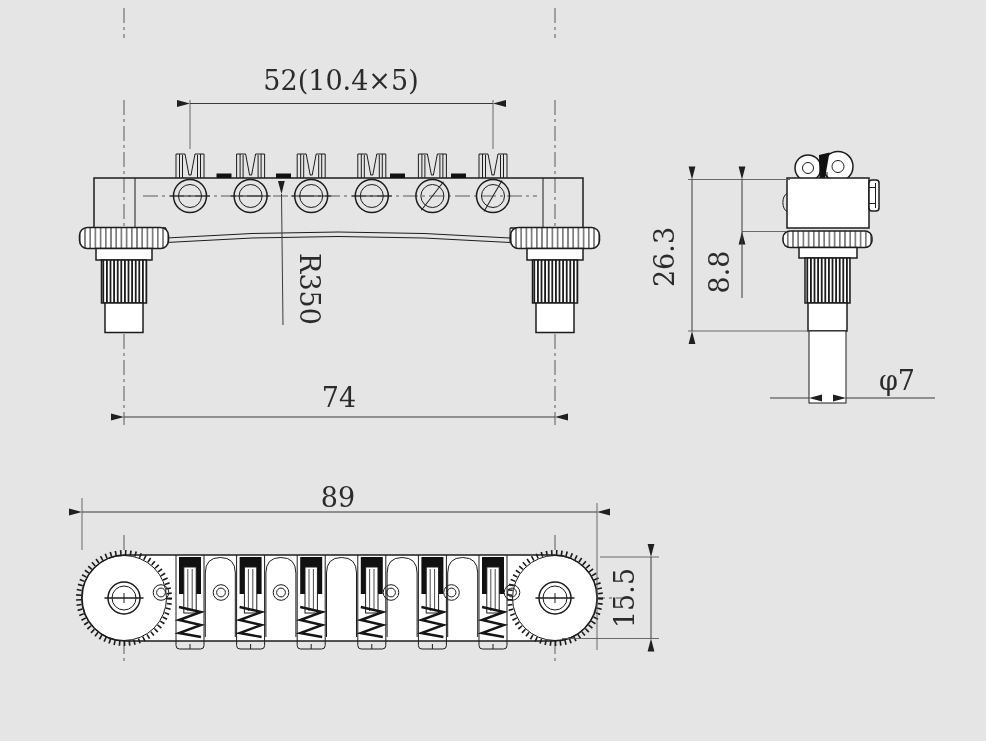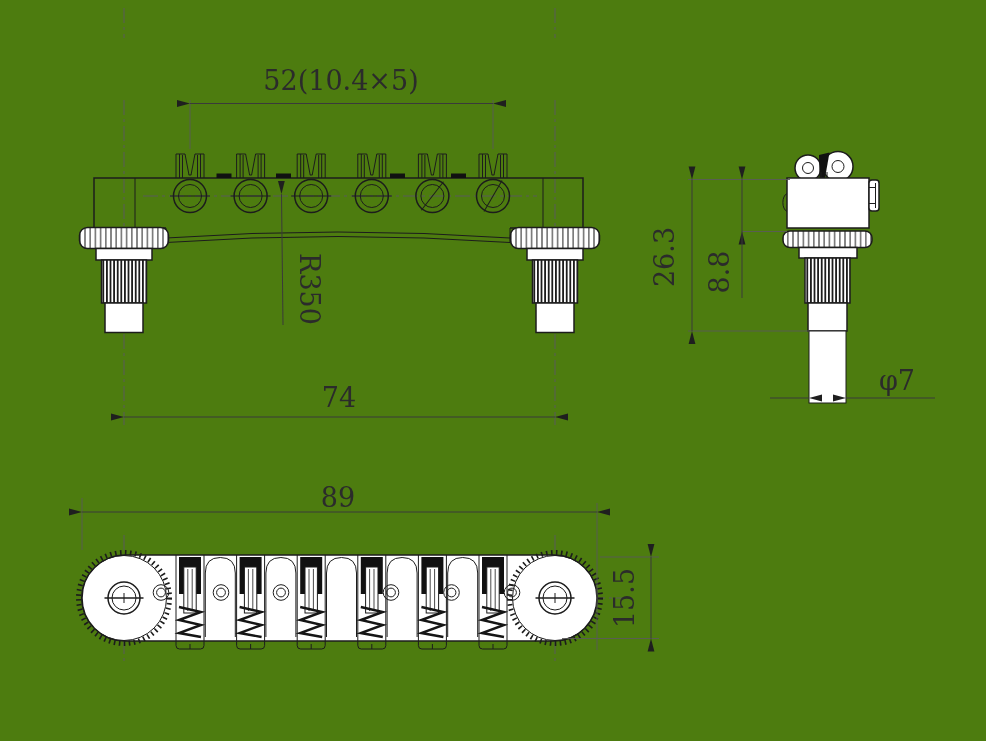--- a/index.html
+++ b/index.html
@@ -1,16 +1,16 @@
 <!DOCTYPE html>
 <html><head>
 <meta charset="utf-8">
 <style>
   html,body{margin:0;padding:0;background:#ffffff;}
-  .stage{width:986px;height:741px;background:#4d7c0f;position:relative;overflow:hidden;}
+  .stage{width:986px;height:741px;background:#e5e5e5;position:relative;overflow:hidden;}
   svg text{font-family:"DejaVu Serif","Liberation Serif",serif;font-size:27px;fill:#2b2b2b;}
   .o  {stroke:#1c1c1c;stroke-width:1.5;fill:none;}
   .ow {stroke:#1c1c1c;stroke-width:1.5;fill:#ffffff;}
   .d  {stroke:#1c1c1c;stroke-width:1;fill:none;}
   .blk{fill:#111111;stroke:none;}
   .dim{stroke:#3a3a3a;stroke-width:1;fill:none;}
   .ext{stroke:#5a5a5a;stroke-width:0.9;fill:none;}
   .cl {stroke:#5a5a5a;stroke-width:1;fill:none;stroke-dasharray:15 4 3 4;}
 </style>
 </head>

